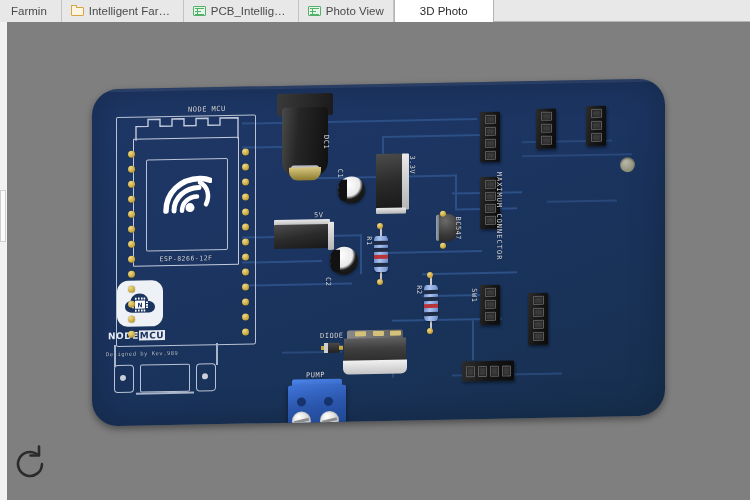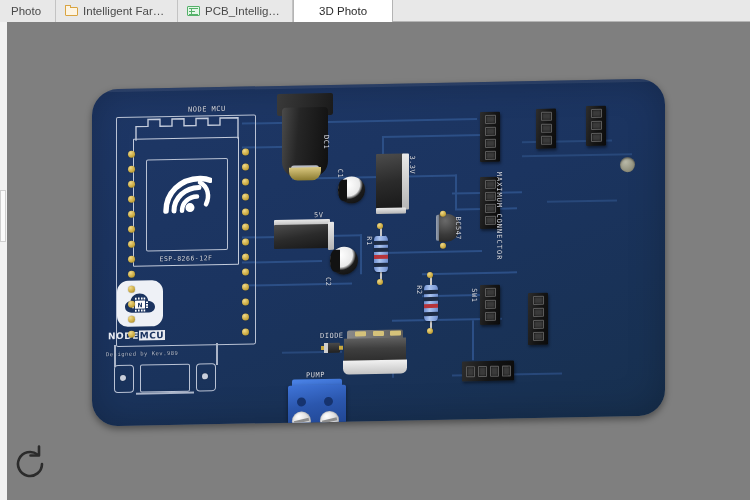--- a/index.html
+++ b/index.html
@@ -335,21 +335,21 @@
   }
 </style>
 </head>
 <body>
 
 <div id="app">
 
   <div id="tabbar">
 
     <div class="tab start">
-      <span class="tab-label">Photo</span>
+      <span class="tab-label">Farmin</span>
     </div>
 
     <div class="tab" style="max-width:122px;">
       <span class="icn icn-folder">
         <span class="f-body"></span>
           <span class="f-tab"></span>
       </span>
       <span class="tab-label">Intelligent Farmin…</span>
     </div>
 
@@ -357,20 +357,30 @@
       <span class="icn icn-pcb">
         <span class="p-body"></span>
         <span class="p-l" style="left:2px;top:3px;width:9px;height:1px;"></span>
         <span class="p-l" style="left:2px;top:6px;width:6px;height:1px;"></span>
         <span class="p-l" style="left:2px;top:8.5px;width:9px;height:1px;"></span>
         <span class="p-l" style="left:4px;top:3px;width:1px;height:6px;"></span>
       </span>
       <span class="tab-label">PCB_Intelligent F…</span>
     </div>
 
+    <div class="tab">
+      <span class="icn icn-pcb">
+        <span class="p-body"></span>
+        <span class="p-l" style="left:2px;top:3px;width:9px;height:1px;"></span>
+        <span class="p-l" style="left:2px;top:6px;width:6px;height:1px;"></span>
+        <span class="p-l" style="left:2px;top:8.5px;width:9px;height:1px;"></span>
+        <span class="p-l" style="left:4px;top:3px;width:1px;height:6px;"></span>
+      </span>
+      <span class="tab-label">Photo View</span>
+    </div>
 
     <div class="tab active">
       <span class="tab-label">3D Photo</span>
     </div>
   </div>
 
   <div id="viewport">
 
     <div id="left-strip"></div>
     <div id="left-handle"></div>

